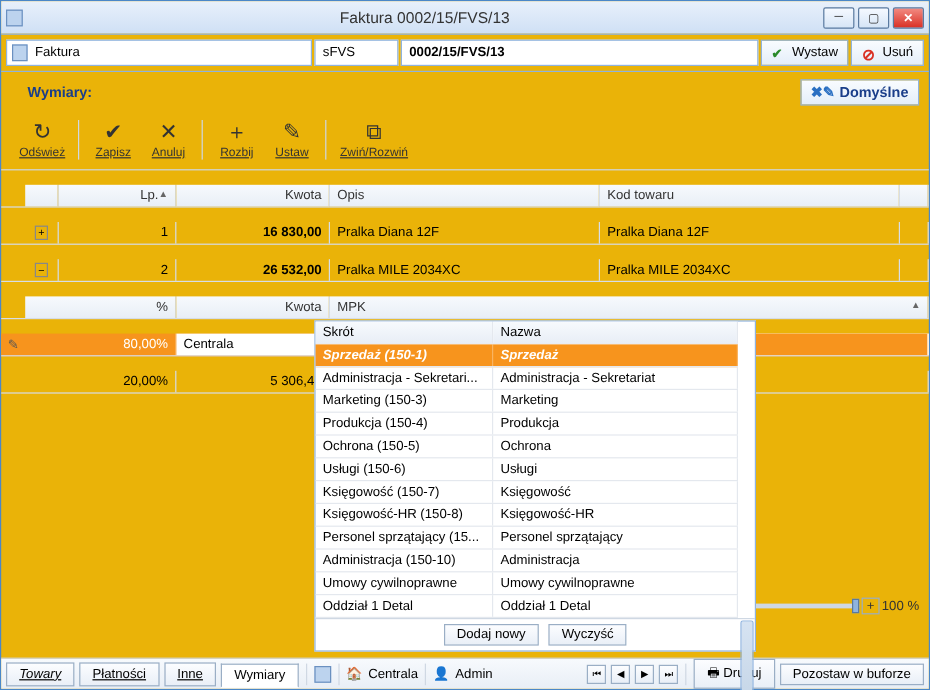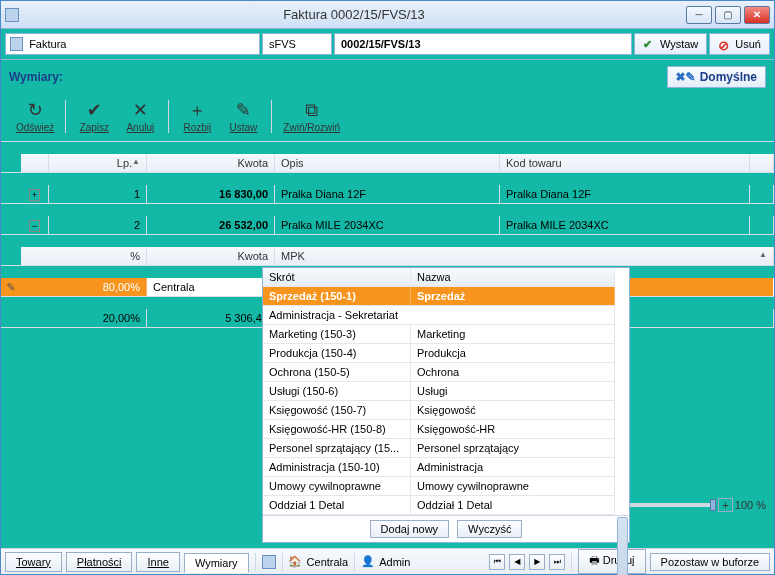--- a/index.html
+++ b/index.html
@@ -11,21 +11,21 @@
     width: 775px;
     height: 575px;
     overflow: hidden;
   }
   .window {
     width: 775px;
     height: 575px;
     border: 1px solid #4a87c7;
     display: flex;
     flex-direction: column;
-    background: #14b8a6;
+    background: #eab308;
   }
   .titlebar {
     height: 28px;
     background: linear-gradient(#e8f0fb, #cfe0f5);
     display: flex;
     align-items: center;
     padding: 0 4px;
     border-bottom: 1px solid #8fb3de;
   }
   .titlebar .spacer { flex: 1; text-align: center; font-size: 13px; color: #333; }
@@ -77,20 +77,21 @@
   .hbtn .ico { width:12px; height:12px; display:inline-block; }
   .ico-check { color:#2a8a2a; font-weight:bold; }
   .ico-stop { color:#d93025; font-weight:bold; font-size:13px; }
   .section-label {
     padding: 6px 8px;
     font-weight: bold;
     color: #1a3e8a;
     font-size: 12px;
     display: flex;
     align-items: center;
+    margin-left: 14px;
   }
   .section-label .flex { flex:1; }
   .btn-default {
     border: 1px solid #8fb3de;
     background: linear-gradient(#f9fcff,#e4eef9);
     padding: 3px 8px;
     display: flex; align-items: center; gap: 4px;
     cursor: pointer;
   }
   .toolbar {
@@ -184,21 +185,21 @@
   }
   .dd-hdr .dcell { background: linear-gradient(#f7fafd,#e8eef6); }
   .dcell {
     padding: 3px 6px;
     border-right: 1px solid #e4e8ee;
     overflow:hidden; text-overflow:ellipsis; white-space:nowrap;
   }
   .dcol-s { width: 148px; }
   .dcol-n { flex: 1; }
   .dd-row.selected { background: #f7941d; color:#fff; font-weight:bold; }
-  .dd-row.selected .dcell { border-right-color: rgba(255,255,255,0.3); }
+  .dd-row.selected .dcell { border-right-color: rgba(255,255,255,0.3); font-style: italic; }
   .dd-scroll {
     width: 14px;
     background: #e9eef5;
     border-left: 1px solid #cfd8e3;
     position: relative;
   }
   .dd-thumb {
     position:absolute; left:1px; right:1px; top:2px; height:120px;
     background: linear-gradient(#d6e3f2,#b9ccdf);
     border:1px solid #8fb3de; border-radius:2px;
@@ -374,20 +375,21 @@
           <div class="dd-hdr">
             <div class="dcell dcol-s">Skrót</div>
             <div class="dcell dcol-n">Nazwa</div>
           </div>
           <div id="dd-rows">
               <div class="dd-row selected">
                 <div class="dcell dcol-s">Sprzedaż (150-1)</div>
                 <div class="dcell dcol-n">Sprzedaż</div>
               </div>
               <div class="dd-row">
+                <div class="dcell dcol-s">Administracja - Sekretari...</div>
                 <div class="dcell dcol-n">Administracja - Sekretariat</div>
               </div>
               <div class="dd-row">
                 <div class="dcell dcol-s">Marketing (150-3)</div>
                 <div class="dcell dcol-n">Marketing</div>
               </div>
               <div class="dd-row">
                 <div class="dcell dcol-s">Produkcja (150-4)</div>
                 <div class="dcell dcol-n">Produkcja</div>
               </div>
@@ -439,21 +441,21 @@
       <span style="border:1px solid #9aaec5;padding:0 3px;">−</span>
       <div class="zoom-track">
           <div class="zoom-thumb"></div>
         </div>
       <span style="border:1px solid #9aaec5;padding:0 3px;">+</span>
       <span>100 %</span>
     </div>
   </div>
 
   <div class="footer">
-    <button class="tab" style="text-decoration:underline;">Towary</button>
+    <button class="tab" style="text-decoration:underline;font-style:italic;">Towary</button>
     <button class="tab" style="text-decoration:underline;">Płatności</button>
     <button class="tab" style="text-decoration:underline;">Inne</button>
     <button class="tab active">Wymiary</button>
     <div class="foot-sep"></div>
     <span class="ico-sm" style="background:#bcd3ee;border:1px solid #6a90c0;"></span>
     <div class="foot-sep"></div>
     <span class="ico-sm">🏠</span>
     <span>Centrala</span>
     <div class="foot-sep"></div>
     <span class="ico-sm">👤</span>

